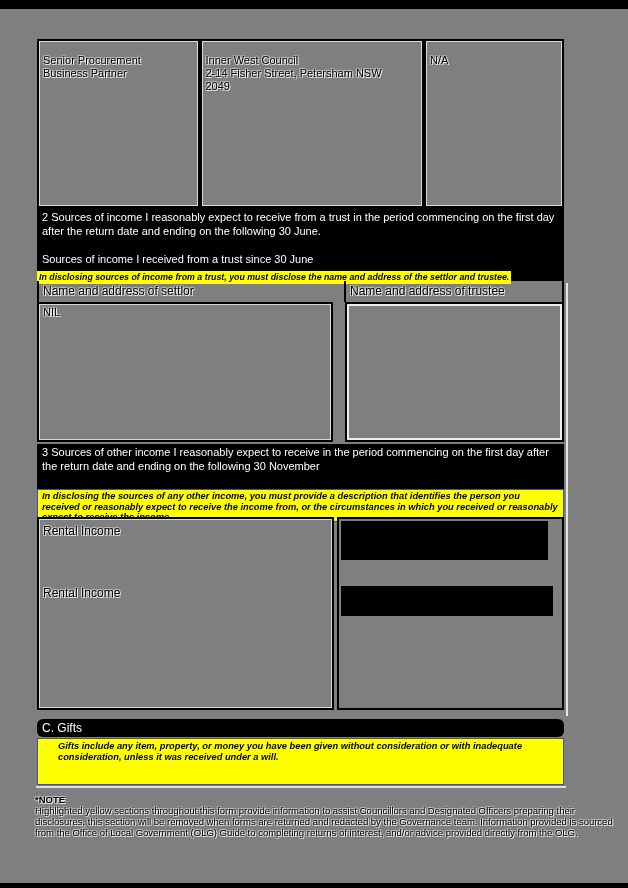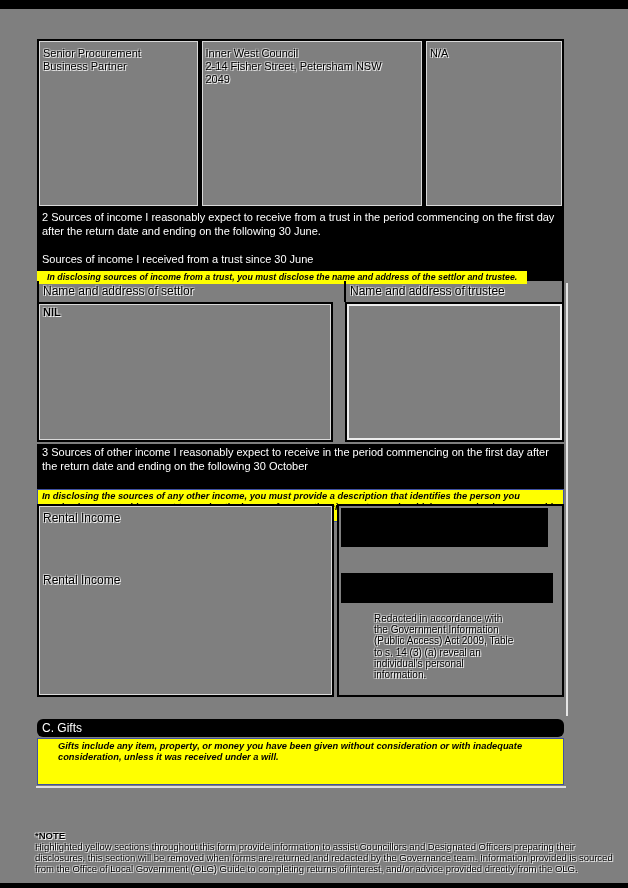--- a/index.html
+++ b/index.html
@@ -13,63 +13,63 @@
   
   .halo{text-shadow:1px 1px 0 rgba(255,255,255,.85),-1px -1px 0 rgba(255,255,255,.45),1px -1px 0 rgba(255,255,255,.35),-1px 1px 0 rgba(255,255,255,.45);}
   .bar{background:#000;color:#fff;}
   .cellborder{border:2px solid #000;box-shadow:inset 0 0 0 1px rgba(255,255,255,.7);background:#7f7f7f;}
   p{margin:0;padding:0;}
 
   .top-strip{left:0;top:0;width:628px;height:9px;background:#000;}
   .bottom-strip{left:0;top:883px;width:628px;height:5px;background:#000;}
 
   .row1{left:37px;top:39px;width:527px;height:169px;display:flex;justify-content:space-between;}
-  .row1 .cell{padding:6px 4px;font-size:11px;line-height:13px;white-space:pre-line;}
+  .row1 .cell{padding:13px 4px;font-size:11px;line-height:13px;white-space:pre-line;}
   .cell-position{width:160px;}
   .cell-address{width:226px;}
   .cell-na{width:136px;}
 
   .bar2{left:37px;top:208px;width:527px;height:60px;padding:2px 5px;font-size:11px;line-height:14px;box-sizing:border-box;overflow:hidden;}
   .gap-above{margin-top:14px;}
 
   .yellow-row{left:37px;top:268px;width:527px;height:13px;background:#000;line-height:13px;}
-  .hl-inline{display:inline-block;background:#ffff00;color:#000;font-style:italic;font-weight:bold;font-size:8.8px;line-height:13px;padding:0 10px;white-space:nowrap;}
+  .hl-inline{display:inline-block;background:#ffff00;color:#000;font-style:italic;font-weight:bold;font-size:8.8px;line-height:13px;padding:0 2px;white-space:nowrap;}
 
   .hdr-row{left:37px;top:281px;width:527px;height:21px;display:flex;border-left:2px solid #000;border-right:2px solid #000;box-sizing:border-box;}
   .hdr-row .hdr{font-size:12px;padding:3px 0 8px 4px;}
   .hdr-settlor{width:307px;border-right:2px solid #000;box-sizing:border-box;}
   .hdr-trustee{flex:1;}
 
   .boxes-row{left:37px;top:302px;width:527px;height:140px;display:flex;justify-content:space-between;}
-  .settlor-box{width:296px;box-sizing:border-box;padding:2px 4px;font-size:11px;line-height:13px;font-weight:bold;}
+  .settlor-box{width:296px;box-sizing:border-box;padding:2px 4px;font-size:11px;line-height:13px;}
   .trustee-box{width:219px;box-sizing:border-box;box-shadow:inset 0 0 0 2px rgba(255,255,255,.85);}
 
   .bar3{left:37px;top:444px;width:527px;height:45px;padding:1px 5px;font-size:11px;line-height:14px;box-sizing:border-box;overflow:hidden;}
 
   .ybox{background:#ffff00;border:1px solid #3f51a3;box-sizing:border-box;color:#000;}
   .ybox2{left:37px;top:489px;width:527px;height:33px;padding:1px 4px;font-size:9.3px;line-height:10.6px;font-style:italic;font-weight:bold;}
 
-  .rental-row{left:37px;top:504px;width:527px;height:193px;display:flex;justify-content:space-between;}
+  .rental-row{left:37px;top:517px;width:527px;height:193px;display:flex;justify-content:space-between;}
   .rental-left{width:297px;box-sizing:border-box;position:relative;font-size:12px;}
   .rental-left .entry1{padding:5px 0 0 4px;}
   .rental-left .entry2{position:absolute;top:67px;left:4px;}
   .rental-right{width:227px;box-sizing:border-box;border:2px solid #000;background:#7f7f7f;position:relative;}
   .redact1{position:absolute;top:2px;left:2px;width:207px;height:39px;background:#000;}
   .redact2{position:absolute;top:67px;left:2px;width:212px;height:30px;background:#000;}
   .redact-note{position:absolute;top:107px;left:35px;width:174px;font-size:10px;line-height:11.2px;white-space:pre-line;}
 
   .gifts-bar{left:37px;top:719px;width:527px;height:18px;padding:2px 5px;font-size:12px;box-sizing:border-box;border-radius:6px;}
   .ybox3{left:37px;top:738px;width:527px;height:47px;padding:2px 20px;font-size:9.3px;line-height:11px;}
   .ybox3 .guidance{font-style:italic;font-weight:bold;}
   .ybox3 .intro{font-weight:bold;font-size:9.8px;margin-top:9px;font-style:normal;}
 
   .white-edge-v{left:566px;top:283px;width:2px;height:433px;background:rgba(255,255,255,.8);}
   .white-edge-h{left:36px;top:786px;width:530px;height:2px;background:rgba(255,255,255,.75);}
 
-  .footnote{left:35px;top:794px;width:578px;font-size:9.5px;line-height:11px;margin-top:36px;}
+  .footnote{left:35px;top:794px;width:578px;font-size:9.5px;line-height:11px;}
   .footnote .fn-label{font-weight:bold;}
 </style>
 </head>
 <body>
 
 <div class="abs top-strip"></div>
 
 <div class="abs row1">
   <div class="cell cellborder cell-position halo">Senior Procurement
 Business Partner</div>
@@ -92,41 +92,35 @@
   <div class="hdr hdr-settlor halo">Name and address of settlor</div>
   <div class="hdr hdr-trustee halo">Name and address of trustee</div>
 </div>
 
 <div class="abs boxes-row">
   <div class="cellborder settlor-box halo">NIL</div>
   <div class="cellborder trustee-box"></div>
 </div>
 
 <div class="abs bar bar3">
-  <p>3 Sources of other income I reasonably expect to receive in the period commencing on the first day after the return date and ending on the following 30 October</p>
+  <p>3 Sources of other income I reasonably expect to receive in the period commencing on the first day after the return date and ending on the following 30 November</p>
 </div>
 
 <div class="abs ybox ybox2">
   <p>In disclosing the sources of any other income, you must provide a description that identifies the person you received or reasonably expect to receive the income from, or the circumstances in which you received or reasonably expect to receive the income.</p>
 </div>
 
 <div class="abs rental-row">
   <div class="cellborder rental-left">
     <div class="entry1 halo">Rental Income</div>
     <div class="entry2 halo">Rental Income</div>
   </div>
   <div class="rental-right">
     <div class="redact1"></div>
     <div class="redact2"></div>
-    <div class="redact-note halo">Redacted in accordance with
-the Government Information
-(Public Access) Act 2009, Table
-to s. 14 (3) (a) reveal an
-individual's personal
-information.</div>
   </div>
 </div>
 
 <div class="abs bar gifts-bar">C. Gifts</div>
 
 <div class="abs ybox ybox3">
   <p class="guidance">Gifts include any item, property, or money you have been given without consideration or with inadequate consideration, unless it was received under a will.</p>
 </div>
 
 <div class="abs white-edge-v"></div>

